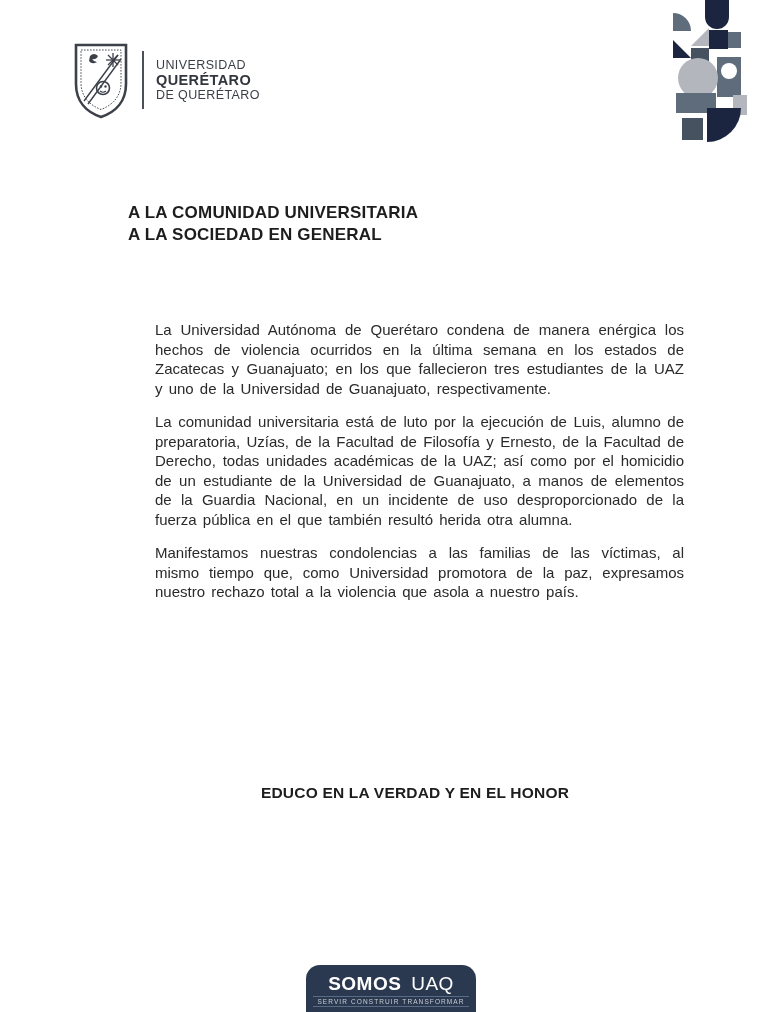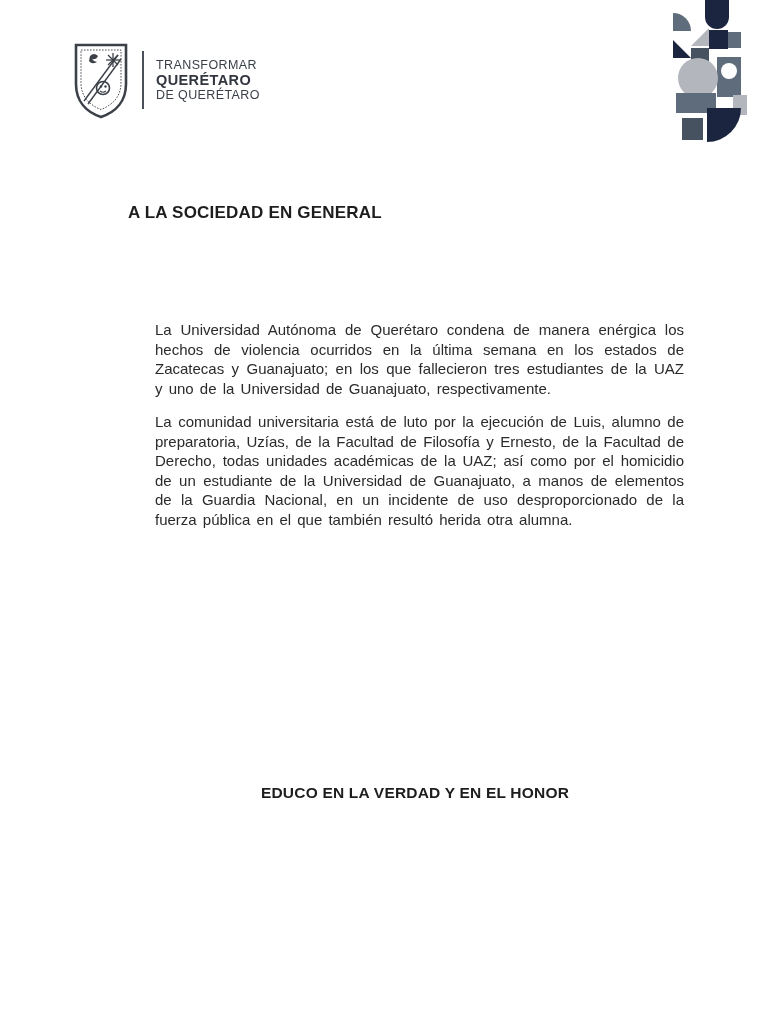--- a/index.html
+++ b/index.html
@@ -163,21 +163,21 @@
         <line x1="48" y1="15" x2="38" y2="25"></line>
       </g>
       <path d="M20,16 q4,-4 8,0 q-2,4 -6,3 q2,3 5,3 q-5,3 -8,-1 Z" fill="#3c4048"></path>
       <circle cx="33" cy="48" r="6.5" fill="none" stroke="#3c4048" stroke-width="1.6"></circle>
       <circle cx="31" cy="46.5" r="1.2" fill="#3c4048"></circle>
       <circle cx="35.5" cy="46.5" r="1.2" fill="#3c4048"></circle>
       <path d="M30,51 q3,2.5 6,0" fill="none" stroke="#3c4048" stroke-width="1.2"></path>
     </svg>
     <div class="logo-divider"></div>
     <div class="logo-text">
-      <div class="l1">TRANSFORMAR</div>
+      <div class="l1">UNIVERSIDAD</div>
       <div class="l2">QUERÉTARO</div>
       <div class="l3">DE QUERÉTARO</div>
     </div>
   </div>
 
   <div class="mosaic">
     <div class="u-shape m-navy"></div>
     <div class="q-slate m-slate"></div>
     <div class="tri-light m-light"></div>
     <div class="sq-navy-1 m-navy"></div>
@@ -187,24 +187,33 @@
     <div class="blk-slate m-slate"></div>
     <div class="hole-white m-white"></div>
     <div class="circ-light m-light"></div>
     <div class="rect-slate m-slate"></div>
     <div class="sq-light-1 m-light"></div>
     <div class="sq-navy-2 m-darkslate"></div>
     <div class="q-navy-big m-navy"></div>
   </div>
 
   <div class="heading">
+    <div>A LA COMUNIDAD UNIVERSITARIA</div>
     <div>A LA SOCIEDAD EN GENERAL</div>
   </div>
 
   <div class="content">
     <p>La Universidad Autónoma de Querétaro condena de manera enérgica los hechos de violencia ocurridos en la última semana en los estados de Zacatecas y Guanajuato; en los que fallecieron tres estudiantes de la UAZ y uno de la Universidad de Guanajuato, respectivamente.</p>
     <p>La comunidad universitaria está de luto por la ejecución de Luis, alumno de preparatoria, Uzías, de la Facultad de Filosofía y Ernesto, de la Facultad de Derecho, todas unidades académicas de la UAZ; así como por el homicidio de un estudiante de la Universidad de Guanajuato, a manos de elementos de la Guardia Nacional, en un incidente de uso desproporcionado de la fuerza pública en el que también resultó herida otra alumna.</p>
+    <p>Manifestamos nuestras condolencias a las familias de las víctimas, al mismo tiempo que, como Universidad promotora de la paz, expresamos nuestro rechazo total a la violencia que asola a nuestro país.</p>
   </div>
 
   <div class="sig-motto">EDUCO EN LA VERDAD Y EN EL HONOR</div>
 
+  <div class="badge">
+    <div class="badge-title">
+      <span class="bold">SOMOS</span>
+      <span class="light">UAQ</span>
+    </div>
+    <div class="badge-tagline">SERVIR CONSTRUIR TRANSFORMAR</div>
+  </div>
 
 </div>
 
 </body></html>

